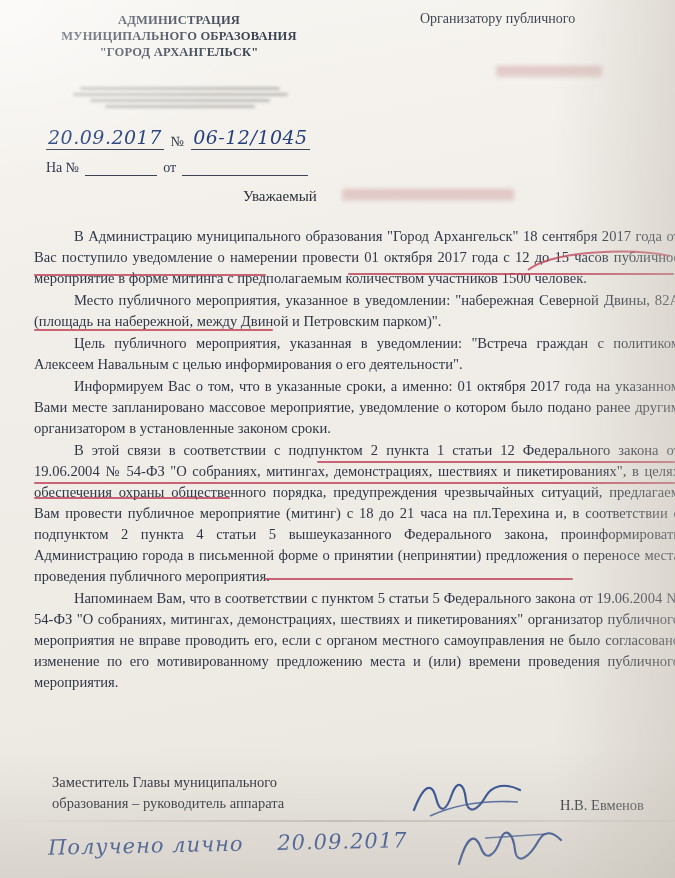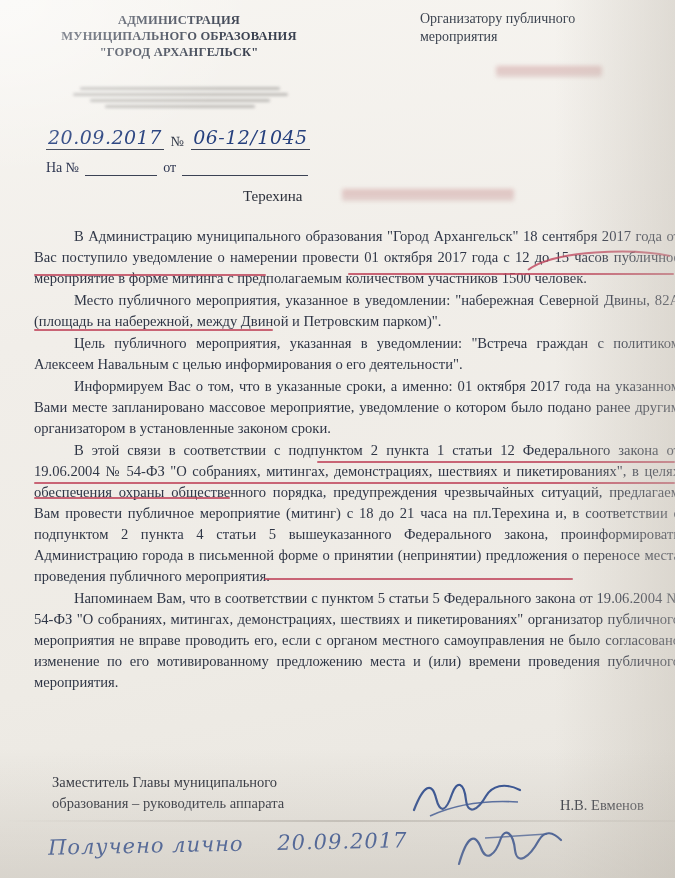--- a/index.html
+++ b/index.html
@@ -226,39 +226,38 @@
 
     <div class="redact-lines" style="left:66px; top:84px; width:228px;">
       <i style="width:200px"></i>
       <i style="width:215px"></i>
       <i style="width:180px"></i>
       <i style="width:150px"></i>
     </div>
 
     <div class="addressee">
       <div>Организатору публичного</div>
-      <div>мероприятия</div>
     </div>
     <div class="redact pink" style="left:496px; top:66px; width:106px; height:11px;"></div>
 
     <div class="datebox">
       <div class="date-line">
         <span class="hand ul">20.09.2017</span>
         <span class="numsign">№</span>
         <span class="hand ul">06-12/1045</span>
       </div>
       <div class="refline">
         <span>На №</span>
         <span class="blank-a"></span>
         <span>от</span>
         <span class="blank-b"></span>
       </div>
     </div>
 
-    <div class="greeting">Терехина</div>
+    <div class="greeting">Уважаемый</div>
     <div class="redact pink" style="left:342px; top:189px; width:172px; height:12px;"></div>
 
     <div class="body">
       <p>В Администрацию муниципального образования "Город Архангельск" 18 сентября 2017 года от Вас поступило уведомление о намерении провести 01 октября 2017 года с 12 до 15 часов публичное мероприятие в форме митинга с предполагаемым количеством участников 1500 человек.</p>
       <p>Место публичного мероприятия, указанное в уведомлении: "набережная Северной Двины, 82А (площадь на набережной, между Двиной и Петровским парком)".</p>
       <p>Цель публичного мероприятия, указанная в уведомлении: "Встреча граждан с политиком Алексеем Навальным с целью информирования о его деятельности".</p>
       <p>Информируем Вас о том, что в указанные сроки, а именно: 01 октября 2017 года на указанном Вами месте запланировано массовое мероприятие, уведомление о котором было подано ранее другим организатором в установленные законом сроки.</p>
       <p>В этой связи в соответствии с подпунктом 2 пункта 1 статьи 12 Федерального закона от 19.06.2004 № 54-ФЗ "О собраниях, митингах, демонстрациях, шествиях и пикетированиях", в целях обеспечения охраны общественного порядка, предупреждения чрезвычайных ситуаций, предлагаем Вам провести публичное мероприятие (митинг) с 18 до 21 часа на пл.Терехина и, в соответствии с подпунктом 2 пункта 4 статьи 5 вышеуказанного Федерального закона, проинформировать Администрацию города в письменной форме о принятии (непринятии) предложения о переносе места проведения публичного мероприятия.</p>
       <p>Напоминаем Вам, что в соответствии с пунктом 5 статьи 5 Федерального закона от 19.06.2004 № 54-ФЗ "О собраниях, митингах, демонстрациях, шествиях и пикетированиях" организатор публичного мероприятия не вправе проводить его, если с органом местного самоуправления не было согласовано изменение по его мотивированному предложению места и (или) времени проведения публичного мероприятия.</p>
     </div>

